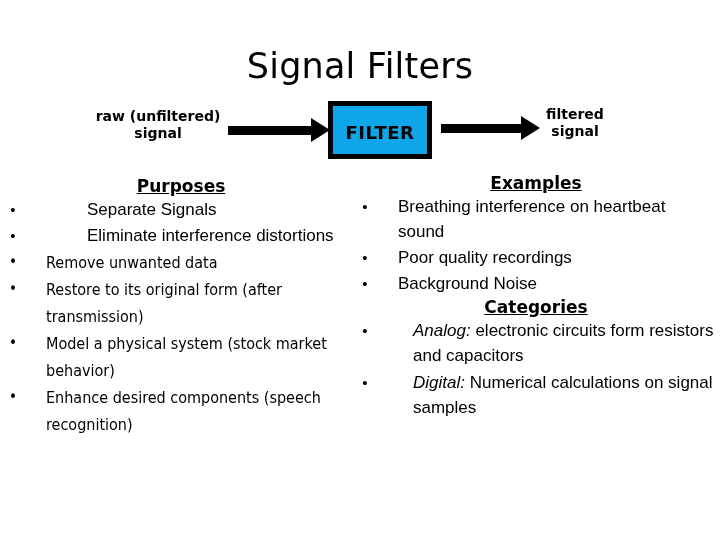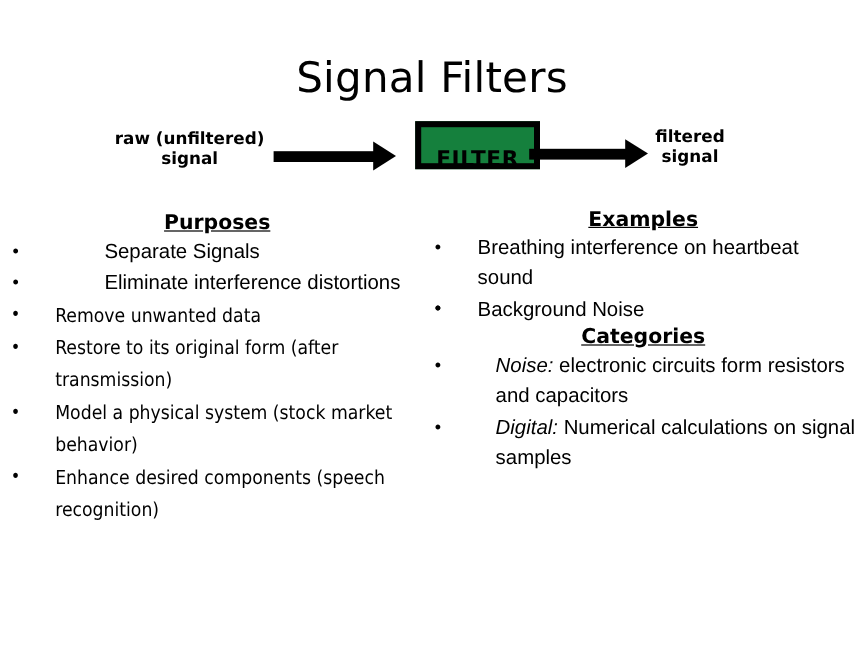--- a/index.html
+++ b/index.html
@@ -46,27 +46,27 @@
     font-size: 14px;
     line-height: 17px;
     color: #000000;
     white-space: nowrap;
   }
   .io-label.raw      { left: 78px;  top: 12px;  width: 160px; }
   .io-label.filtered { left: 520px; top: 10px;  width: 110px; }
 
   .filter-box {
     position: absolute;
-    left: 346px;
+    left: 328px;
     top: 5px;
     width: 104px;
-    height: 40px;
+    height: 58px;
     border: 5px solid #000000;
     box-sizing: border-box;
-    background: #15803d;
+    background: #0ea5e9;
   }
   .filter-box-label {
     position: absolute;
     left: 0; right: 0;
     top: 16px;
     text-align: center;
     font-family: "DejaVu Sans", sans-serif;
     font-weight: 700;
     font-size: 18px;
     letter-spacing: 0.5px;
@@ -256,33 +256,34 @@
 
     <div class="section-head">Examples</div>
 
     <ul class="bullets grp-c">
       <li>
         <span class="bullet-dot">•</span>
         <span class="bullet-text">Breathing interference on heartbeat sound</span>
       </li>
       <li>
         <span class="bullet-dot">•</span>
+        <span class="bullet-text">Poor quality recordings</span>
       </li>
       <li>
         <span class="bullet-dot">•</span>
         <span class="bullet-text">Background Noise</span>
       </li>
     </ul>
 
     <div class="section-head categories">Categories</div>
 
     <ul class="bullets grp-d">
       <li>
         <span class="bullet-dot">•</span>
-        <span class="bullet-text"><span class="term">Noise:</span><span> electronic circuits form resistors and capacitors</span></span>
+        <span class="bullet-text"><span class="term">Analog:</span><span> electronic circuits form resistors and capacitors</span></span>
       </li>
       <li>
         <span class="bullet-dot">•</span>
         <span class="bullet-text"><span class="term">Digital:</span><span> Numerical calculations on signal samples</span></span>
       </li>
     </ul>
 
   </div>
 
 </div>

